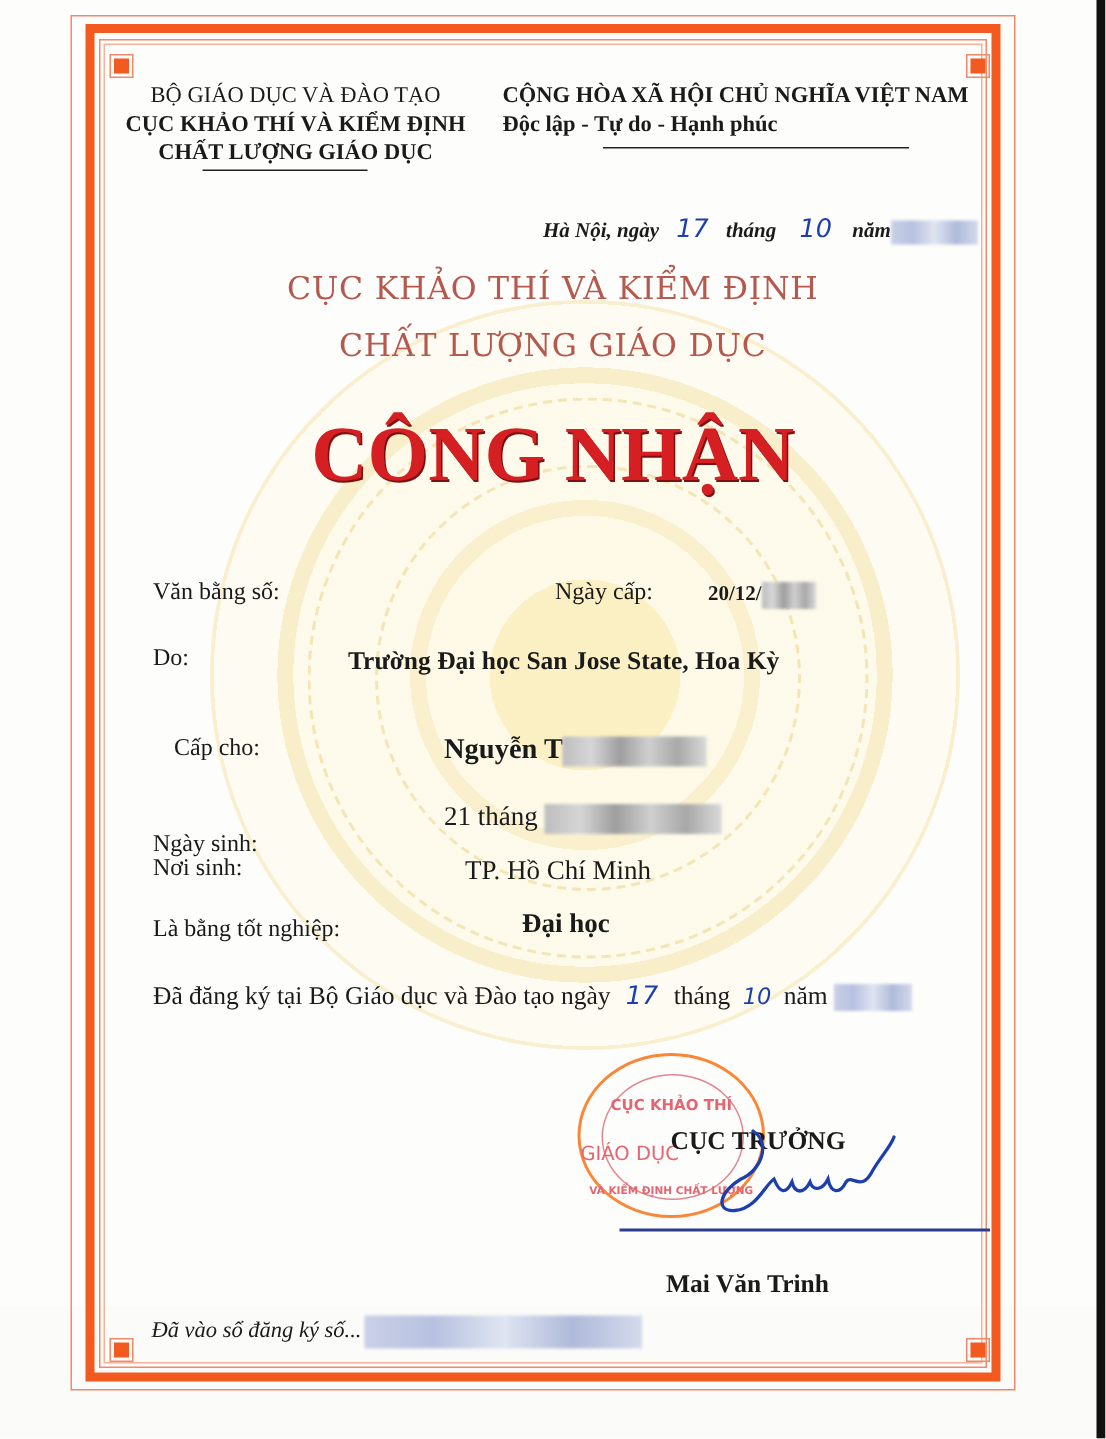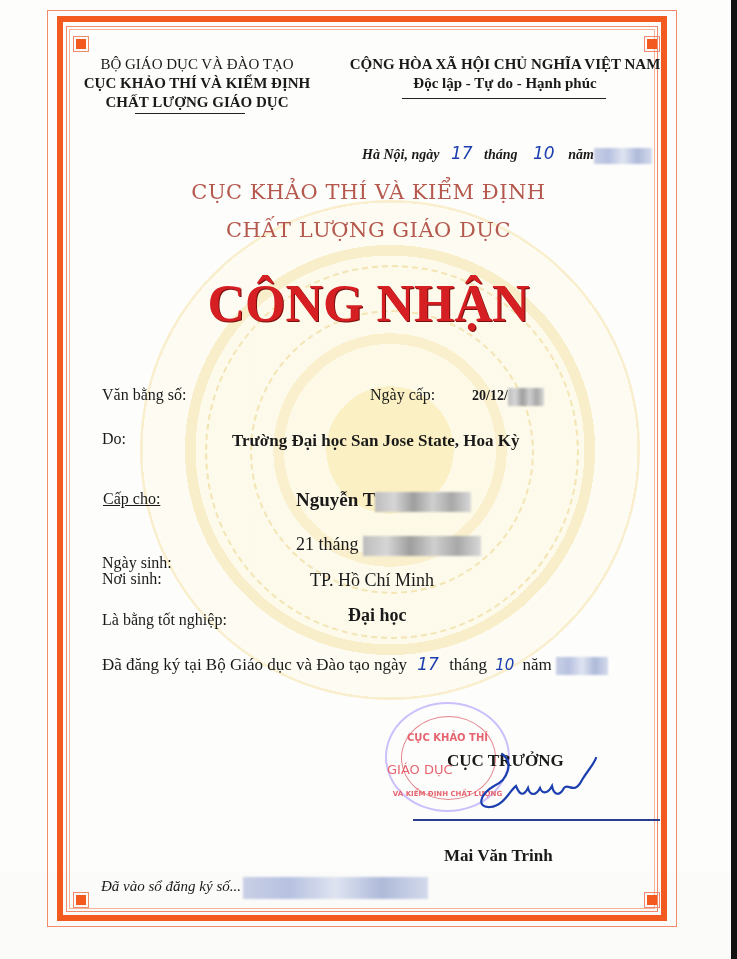--- a/index.html
+++ b/index.html
@@ -16,36 +16,36 @@
   .corner-sq::after { content:""; display:block; width:100%; height:100%; background:#f25a1f; }
 
   
   .emblem { position:absolute; left:140px; top:200px; width:500px; height:500px; border-radius:50%;
     background: radial-gradient(circle, rgba(250,230,150,0.55) 0 18%, rgba(253,246,210,0.5) 18% 30%, rgba(245,215,120,0.35) 30% 33%, rgba(253,245,205,0.35) 33% 55%, rgba(240,210,110,0.35) 55% 58%, rgba(253,246,215,0.25) 58% 70%, rgba(240,205,100,0.3) 70% 72%, rgba(255,255,255,0) 72%); }
   .emblem-ring { position:absolute; border-radius:50%; border:2px dashed rgba(225,190,80,0.35); }
 
   .txt { position:absolute; white-space:nowrap; }
   .hdr-left { left:62px; top:55px; width:270px; text-align:center; font-size:15px; line-height:19px; }
   .hdr-left .b { font-weight:bold; }
-  .hdr-right { left:335px; top:55px; width:340px; text-align:center; font-size:15px; line-height:19px; font-weight:bold; }
+  .hdr-right { left:335px; top:55px; width:340px; text-align:left; font-size:15px; line-height:19px; font-weight:bold; }
   .ul { position:absolute; height:1px; background:#222; }
   .date-line { left:362px; top:126px; font-size:14px; font-weight:bold; font-style:italic;margin-top:17px; }
   .hand { font-family:"DejaVu Sans", sans-serif; font-style:italic; color:#1c3fb0; font-weight:normal; font-size:17px; }
   .blur { display:inline-block; vertical-align:middle; background:linear-gradient(90deg,#c9d0e6,#b7c1e0,#dfe4f1,#aebad9,#d4daec); filter:blur(1px); }
   .blur-gray { background:linear-gradient(90deg,#bdbdbd,#d6d6d6,#9e9e9e,#cfcfcf,#a8a8a8,#d9d9d9); }
 
   .agency1 { left:0; width:737px; top:180px; text-align:center; font-size:21px; color:#b5584d; letter-spacing:0.5px; font-family:"DejaVu Serif", serif; }
   .agency2 { left:0; width:737px; top:218px; text-align:center; font-size:21px; color:#b5584d; letter-spacing:0.5px; font-family:"DejaVu Serif", serif; }
   .title { left:0; width:737px; top:274px; text-align:center; font-size:52px; font-weight:bold; color:#d51f22; text-shadow:1px 1px 0 #7a1010; }
 
   .lbl { font-size:16px; }
   .val-b { font-size:17px; font-weight:bold; }
   .val { font-size:18px; }
 
-  .stamp { position:absolute; left:385px; top:702px; width:125px; height:110px; border-radius:50%; border:2px solid #c4b5fd; box-sizing:border-box; color:#e24a58; opacity:0.85; }
+  .stamp { position:absolute; left:385px; top:702px; width:125px; height:110px; border-radius:50%; border:2px solid #f97316; box-sizing:border-box; color:#e24a58; opacity:0.85; }
   .stamp-inner { position:absolute; left:14px; top:12px; width:93px; height:82px; border-radius:50%; border:1px solid #e0707a; }
   .stamp-t1 { position:absolute; left:0; width:100%; top:28px; text-align:center; font-family:"DejaVu Sans", sans-serif; font-size:10px; font-weight:bold; }
   .stamp-t2 { position:absolute; left:0; width:100%; top:42px; text-align:center; font-family:"DejaVu Sans", sans-serif; font-size:7px; font-weight:bold;margin-top:44px; }
   .stamp-t3 { position:absolute; left:0; width:100%; top:58px; font-family:"DejaVu Sans", sans-serif; font-size:13px; font-weight:normal; }
   .sig-line { position:absolute; left:413px; top:819px; width:247px; height:2px; background:#2c3c8f; }
 </style>
 </head>
 <body>
 
 <div class="paper">
@@ -91,21 +91,21 @@
 
   <div class="txt lbl" style="left:102px;top:386px;">Văn bằng số:</div>
   <div class="txt lbl" style="left:370px;top:386px;">Ngày cấp:</div>
   <div class="txt" style="left:472px;top:388px;font-size:14px;font-weight:bold;">
     <span>20/12/</span><span class="blur blur-gray" style="width:36px;height:18px;"></span>
   </div>
 
   <div class="txt lbl" style="left:102px;top:430px;">Do:</div>
   <div class="txt val-b" style="left:232px;top:431px;">Trường Đại học San Jose State, Hoa Kỳ</div>
 
-  <div class="txt lbl" style="left:103px;top:490px;text-decoration:underline;">Cấp cho:</div>
+  <div class="txt lbl" style="left:116px;top:490px;">Cấp cho:</div>
   <div class="txt" style="left:296px;top:489px;font-size:19px;font-weight:bold;">
     <span>Nguyễn T</span><span class="blur blur-gray" style="width:96px;height:20px;"></span>
   </div>
 
   <div class="txt lbl" style="left:102px;top:534px;margin-top:20px;">Ngày sinh:</div>
   <div class="txt val" style="left:296px;top:534px;">
     <span>21 tháng</span>
     <span class="blur blur-gray" style="width:118px;height:20px;"></span>
   </div>
 

